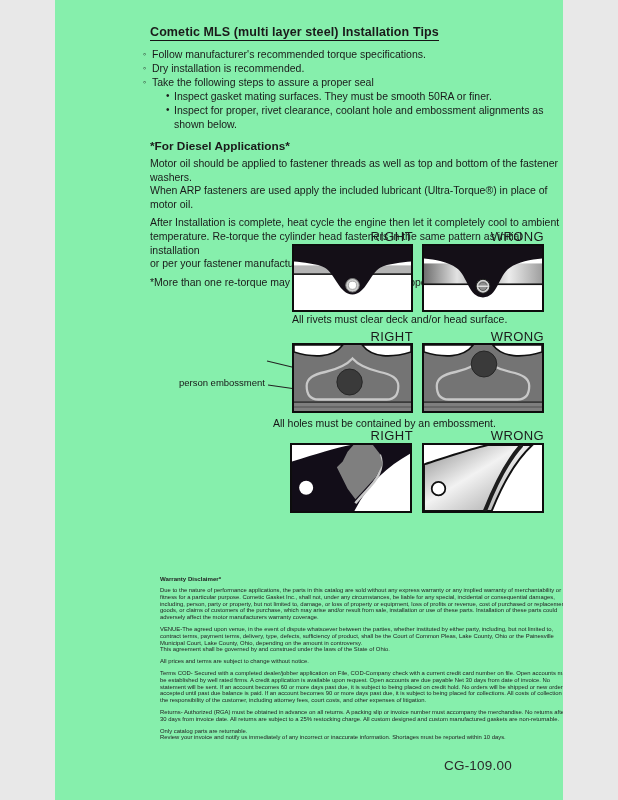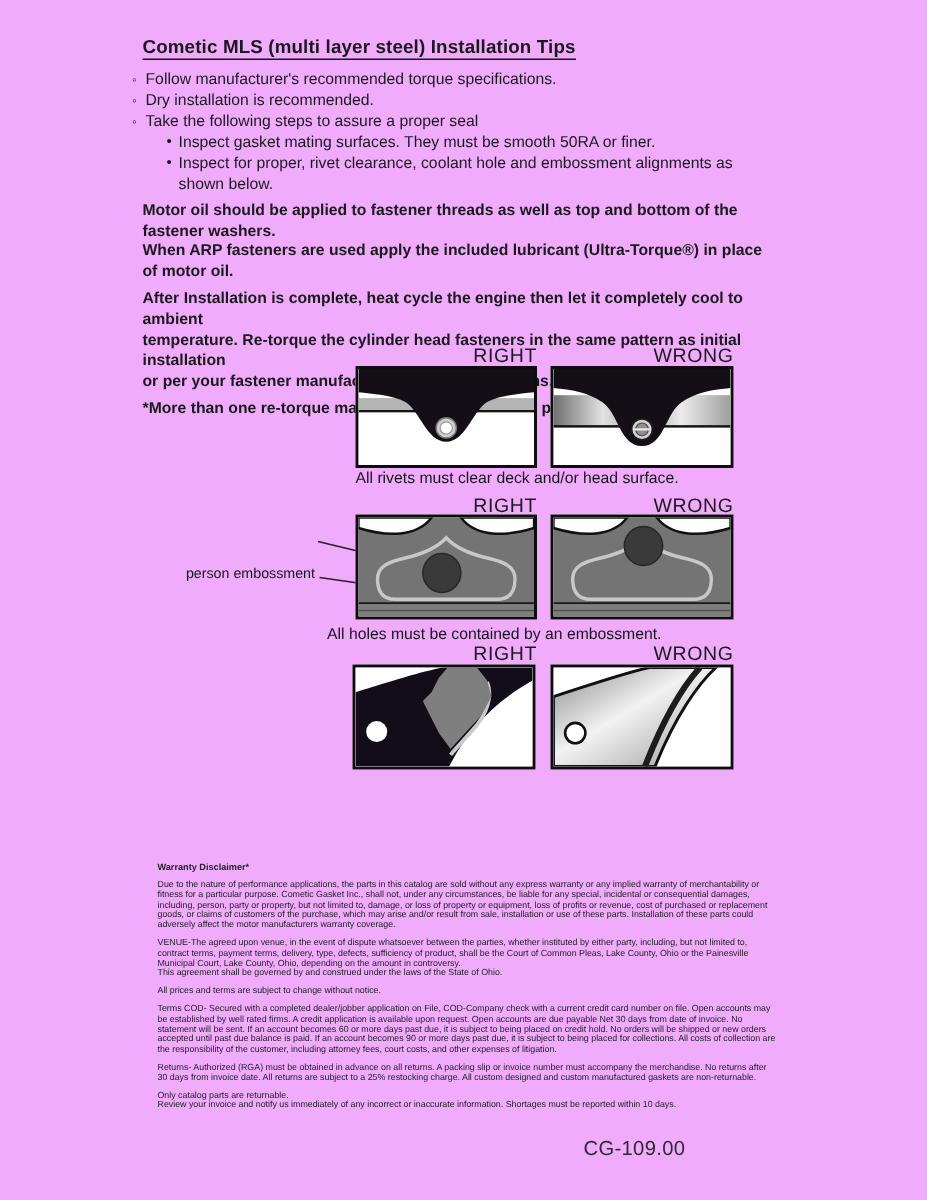--- a/index.html
+++ b/index.html
@@ -1,33 +1,33 @@
 <!DOCTYPE html>
 <html><head>
 <meta charset="utf-8">
 <style>
   html,body{margin:0;padding:0;background:#e8e8e8;}
   .page{
-    position:relative;width:618px;height:800px;background:#f0abfc;
+    position:relative;width:508px;height:800px;background:#86efac;
     font-family:"Liberation Sans", sans-serif;color:#1a1a1a;overflow:hidden;
     margin:0 auto;
   }
   
   .text-col{position:absolute;left:88px;top:22px;width:430px;}
   .doc-title{
     display:inline-block;margin-left:7px;font-size:12.5px;font-weight:bold;
     letter-spacing:.1px;padding-bottom:1px;border-bottom:1.6px solid #151515;line-height:14px;
   }
   .bullets{margin-top:6px;}
   .bullet-row{display:flex;line-height:14px;font-size:10.5px;}
   .bullet-row .marker{width:9px;flex:0 0 9px;font-size:9px;line-height:14px;text-align:left;}
   .sub{margin-left:23px;}
   .sub .marker{width:8px;flex:0 0 8px;font-size:10px;}
   .diesel-heading{margin:9px 0 0 7px;font-size:11.8px;font-weight:bold;line-height:13px;}
-  .para{margin:5px 0 0 7px;font-size:10.5px;line-height:13.6px;white-space:pre-line;width:416px;font-weight:bold;}
+  .para{margin:5px 0 0 7px;font-size:10.5px;line-height:13.6px;white-space:pre-line;width:416px;}
   .para.first{margin-top:4px;}
   
   .fig-label{position:absolute;width:121px;text-align:right;font-size:13px;
     letter-spacing:.4px;color:#1b1b1b;line-height:13px;}
   .fig-box{position:absolute;border:2px solid #0d0d0d;background:#fff;box-sizing:border-box;}
   .fig-box svg{display:block;width:100%;height:100%;}
   .fig-caption{position:absolute;font-size:10.5px;line-height:12.5px;color:#161616;white-space:pre-line;}
   .side-label{position:absolute;text-align:right;font-size:9.5px;line-height:10.5px;color:#161616;white-space:pre-line;}
   .leader-svg{position:absolute;left:211px;top:355px;width:90px;height:45px;}
   
@@ -60,20 +60,21 @@
       <div class="bullet-row sub">
         <span class="marker">•</span>
         <span>Inspect gasket mating surfaces.  They must be smooth 50RA or finer.</span>
       </div>
       <div class="bullet-row sub">
         <span class="marker">•</span>
         <span>Inspect for proper, rivet clearance, coolant hole and embossment alignments as shown below.</span>
       </div>
     </div>
 
+    <div class="diesel-heading">*For Diesel Applications*</div>
     <div class="para first">Motor oil should be applied to fastener threads as well as top and bottom of the fastener washers.
 When ARP fasteners are used apply the included lubricant (Ultra-Torque®) in place of motor oil.</div>
     <div class="para">After Installation is complete, heat cycle the engine then let it completely cool to ambient
 temperature. Re-torque the cylinder head fasteners in the same pattern as initial installation
 or per your fastener manufacturer's recommendations.</div>
     <div class="para">*More than one re-torque may be required to achieve proper fastener stretch*</div>
   </div>
 
   <div class="fig-label" style="left:237px;top:230px;">RIGHT</div>
   <div class="fig-label" style="left:367px;top:230px;width:122px;">WRONG</div>

